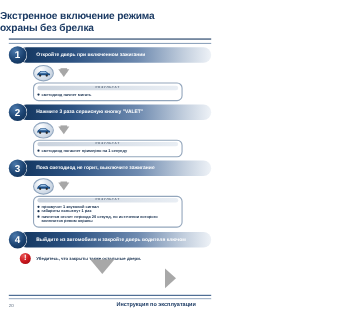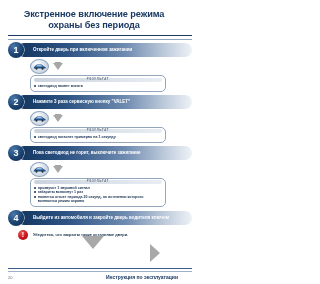--- a/index.html
+++ b/index.html
@@ -8,21 +8,21 @@
     background:#ffffff;
     font-family:"Liberation Sans","DejaVu Sans",sans-serif;
     overflow:hidden;
     position:relative;
   }
   .page{position:relative;width:200px;height:284px;box-sizing:border-box;}
 
   
   .title-block{
     padding:9px 12px 0 0;
-    text-align:center;
+    text-align:left;
   }
   .title-line{
     color:#1b3a63;
     font-size:9.2px;
     font-weight:bold;
     line-height:11.2px;
     letter-spacing:-0.1px;
     white-space:nowrap;
   }
   .title-rule{
@@ -183,21 +183,21 @@
   .footer-page{font-size:4px;color:#5b6b7f;}
   .footer-label{font-size:5px;color:#1b3a63;font-weight:bold;padding-right:14px;}
 </style>
 </head>
 <body>
 
 <div class="page">
 
   <div class="title-block">
     <div class="title-line">Экстренное включение режима</div>
-    <div class="title-line">охраны без периода</div>
+    <div class="title-line">охраны без брелка</div>
   </div>
   <div class="title-rule"></div>
 
   <div class="steps">
 
     <div class="step">
       <div class="step-bar">
         <div class="step-num">1</div>
         <div class="step-text">Откройте дверь при включенном зажигании</div>
       </div>

